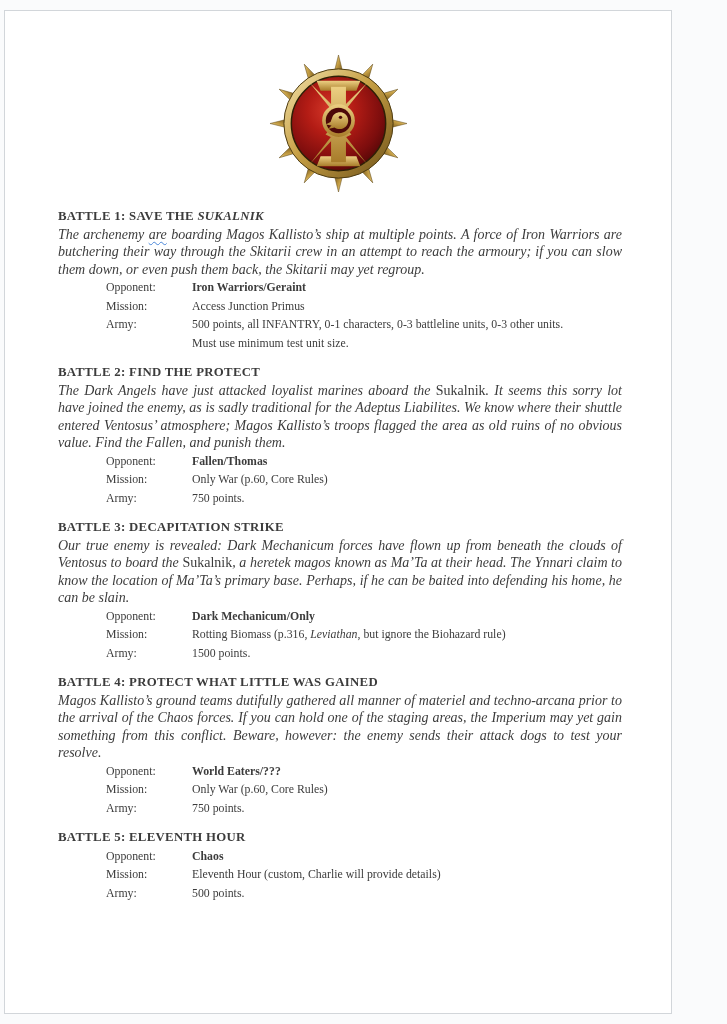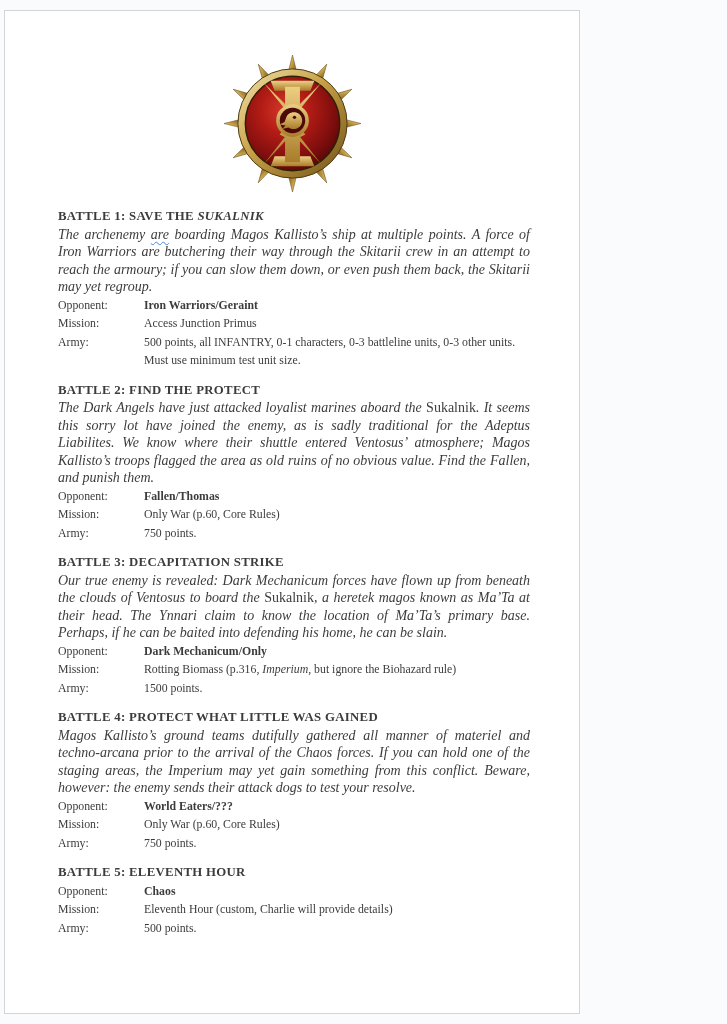--- a/index.html
+++ b/index.html
@@ -5,21 +5,21 @@
   html,body { margin:0; padding:0; }
   body {
     width:727px; height:1024px; overflow:hidden;
     background:#fafbfc;
     font-family:"Liberation Serif","DejaVu Serif",serif;
     color:#3c3c3c;
   }
   .viewport { position:relative; width:727px; height:1024px; }
   .page {
     position:absolute; left:4px; top:10px;
-    width:576px; height:1004px;
+    width:668px; height:1004px;
     box-sizing:border-box;
     background:#ffffff;
     border:1px solid #d2d6da;
   }
   .logo { display:block; margin:43px auto 0 auto; }
   .content { margin:0 49px 0 53px; }
   .battle:first-child { margin-top:15px; }
   .battle h2 {
     font-size:12.8px; line-height:17.5px; font-weight:bold;
     letter-spacing:0.3px; color:#3c3c3c;
@@ -34,21 +34,21 @@
   .intro .roman { font-style:normal; }
   .intro .squiggle {
     text-decoration:underline;
     text-decoration-style:wavy;
     text-decoration-color:#4a86d8;
     text-decoration-thickness:1px;
     text-underline-offset:2px;
   }
   .rows { font-size:11.8px; line-height:18.5px; }
   .row { display:flex; }
-  .row .label { width:86px; flex:0 0 86px; }
+  .row .label { width:86px; flex:0 0 86px;margin-left:48px; }
   .row .value.bold { font-weight:bold; }
   .row .value em { font-style:italic; }
 </style>
 </head>
 <body>
 
 <div class="viewport">
   <div class="page">
 
     <svg class="logo" width="139" height="139" viewBox="0 0 140 140" aria-hidden="true">
@@ -147,21 +147,21 @@
       <section class="battle">
         <h2><span>BATTLE 3: DECAPITATION STRIKE</span></h2>
         <p class="intro"><span>Our true enemy is revealed: Dark Mechanicum forces have flown up from beneath the clouds of Ventosus to board the </span><span class="roman">Sukalnik</span><span>, a heretek magos known as Ma’Ta at their head. The Ynnari claim to know the location of Ma’Ta’s primary base. Perhaps, if he can be baited into defending his home, he can be slain.</span></p>
         <div class="rows">
           <div class="row">
             <span class="label">Opponent:</span>
             <span class="value bold">Dark Mechanicum/Only</span>
           </div>
           <div class="row">
             <span class="label">Mission:</span>
-            <span class="value"><span>Rotting Biomass (p.316, </span><em>Imperium</em><span>, but ignore the Biohazard rule)</span></span>
+            <span class="value"><span>Rotting Biomass (p.316, </span><em>Leviathan</em><span>, but ignore the Biohazard rule)</span></span>
           </div>
           <div class="row">
             <span class="label">Army:</span>
             <span class="value">1500 points.</span>
           </div>
         </div>
       </section>
 
       <section class="battle">
         <h2><span>BATTLE 4: PROTECT WHAT LITTLE WAS GAINED</span></h2>

